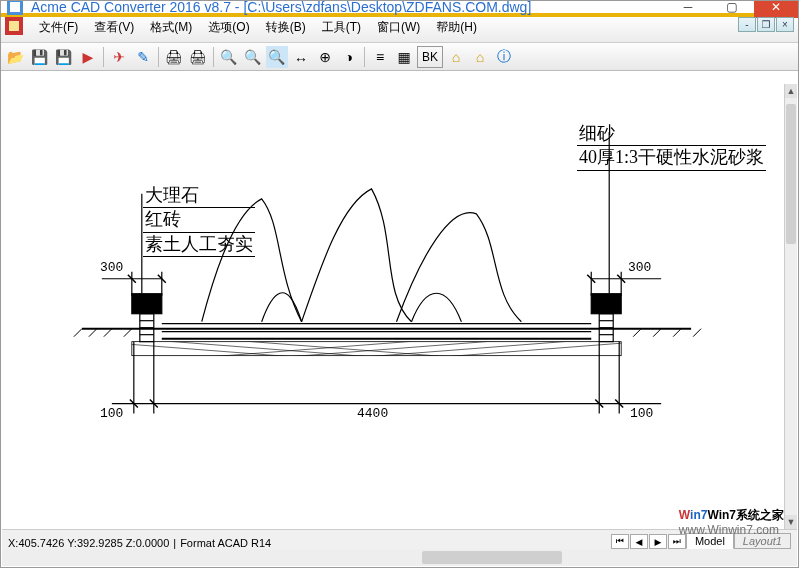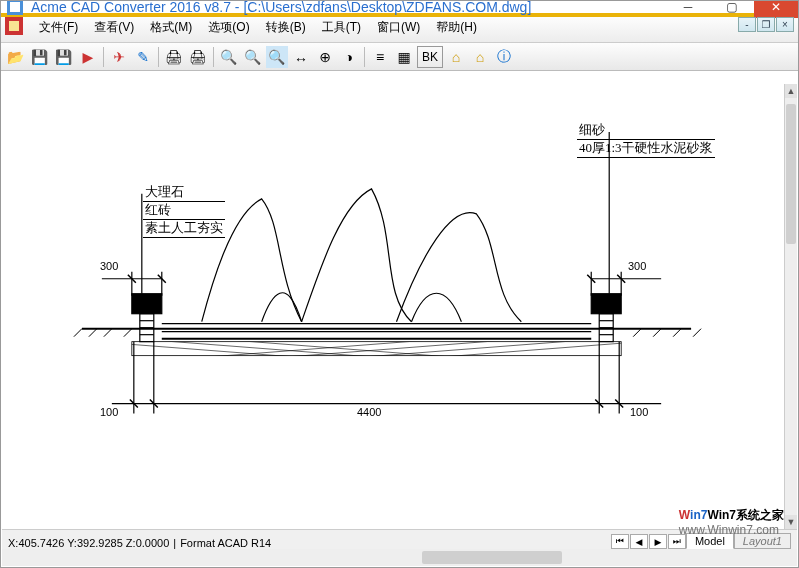--- a/index.html
+++ b/index.html
@@ -30,22 +30,22 @@
 .nav-btn{width:18px;height:15px;border:1px solid #aaa;background:#fff;font-size:9px;display:flex;align-items:center;justify-content:center}
 .tab{border:1px solid #aaa;padding:1px 8px;background:#fff;font-size:11px}
 .tab.active{background:#fff;border-bottom-color:#fff}
 .tab.inactive{background:#eee;font-style:italic;color:#777}
 .bottom-scroll{position:absolute;left:1px;right:1px;bottom:1px;height:17px;background:#eee}
 .bottom-scroll .thumb2{position:absolute;left:420px;top:2px;height:13px;width:140px;background:#cfcfcf;border-radius:2px}
 .watermark{position:absolute;right:14px;bottom:28px;font-size:12px;color:#444;text-align:left;line-height:1.3}
 .watermark .w7{font-weight:bold}
 .watermark .w7 span{color:#1a63c6}
 svg{position:absolute;inset:0}
-.lbl{font-size:13px;font-family:SimSun,serif;white-space:nowrap}
-.dim{font-size:11px;font-family:Liberation Sans, sans-serif}
+.lbl{font-size:18px;font-family:SimSun,serif;white-space:nowrap}
+.dim{font-size:13px;font-family:Liberation Mono, monospace}
 .drawing-title{font-size:28px;font-family:SimSun,serif}
 .boxed{border-bottom:1px solid #000;padding:0 2px;line-height:1.3}
 </style>
 </head>
 <body>
 
 <div class="titlebar">
   <div class="ico"></div>
   <div class="title-text">Acme CAD Converter 2016 v8.7 - [C:\Users\zdfans\Desktop\ZDFANS.COM.dwg]</div>
   <div class="win-controls">

